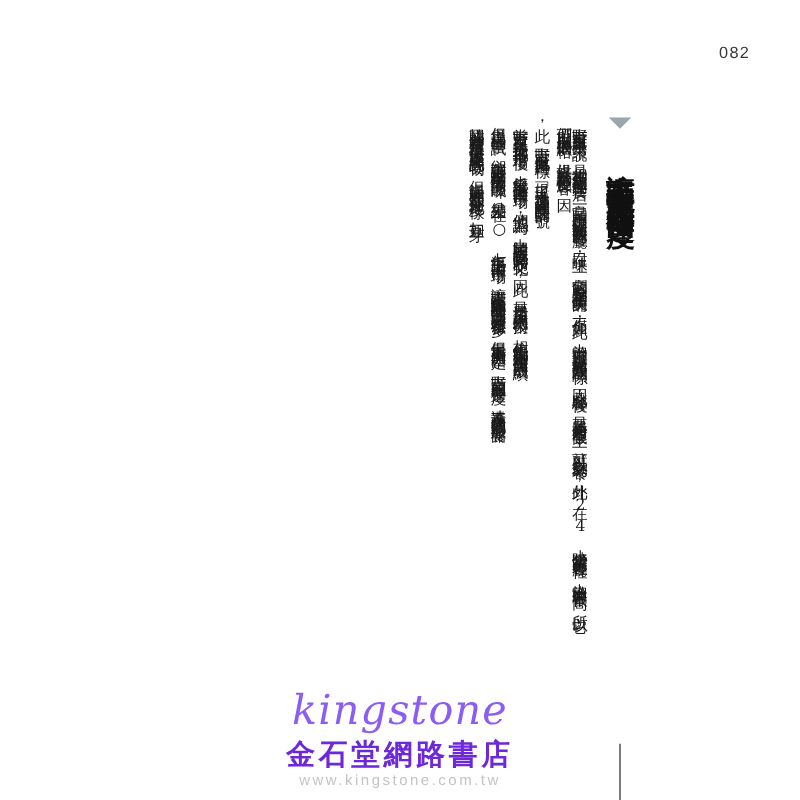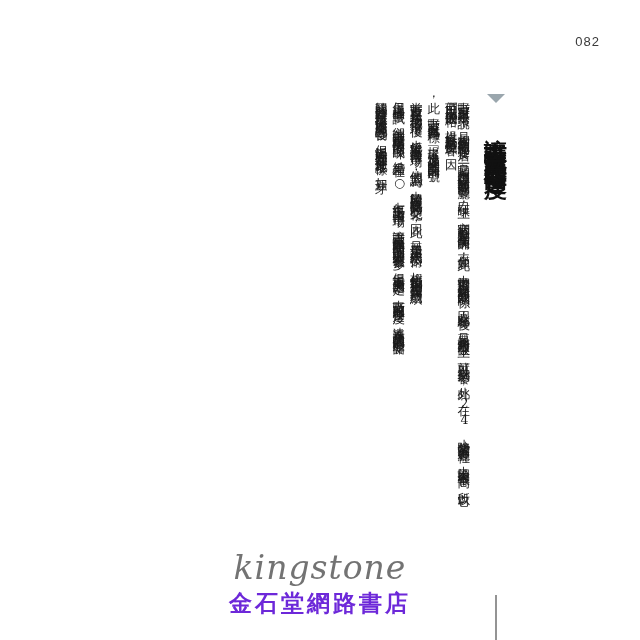--- a/index.html
+++ b/index.html
@@ -108,21 +108,21 @@
 
   
   #watermark-script {
     position: absolute;
     left: 50%;
     top: 548px;
     transform: translateX(-50%);
     font-family: "DejaVu Serif", "Liberation Serif", serif;
     font-style: italic;
     font-size: 33px;
-    color: #737373;
+    color: #8b5cf6;
     letter-spacing: 1px;
     white-space: nowrap;
   }
 
   #watermark-cn {
     position: absolute;
     left: 50%;
     top: 588px;
     transform: translateX(-50%);
     font-family: "DejaVu Serif", "Liberation Serif", serif;
@@ -165,14 +165,15 @@
     <div class="vcol col-short-2">當吉野家在日本成功地打下市場後，也曾經進軍過韓國市場，他們認為，由於韓國也有吃烤肉的文化，因此，只要活用日本式的技術，相信也能夠創下相當優異的成績。</div>
     <div class="vcol col-short-2">但是這樣的嘗試，卻讓吉野家嚐到了慘敗的滋味。結果在二○○七年退出了韓國市場。讓吉野家失敗離開韓國的理由雖然有很多，但最重要的原因是，吉野家的服務速度，遠遠不及韓國的一般餐館。</div>
     <div class="vcol col-short-3">韓國的餐館雖然只提供湯飯等單純的食物，但湯飯的種類卻意外地多樣，如豆芽</div>
 
   </div>
 
   <div id="watermark-script">kingstone</div>
 
   <div id="watermark-cn">金石堂網路書店</div>
 
+  <div id="watermark-url">www.kingstone.com.tw</div>
 
 </div>
 
 </body></html>

